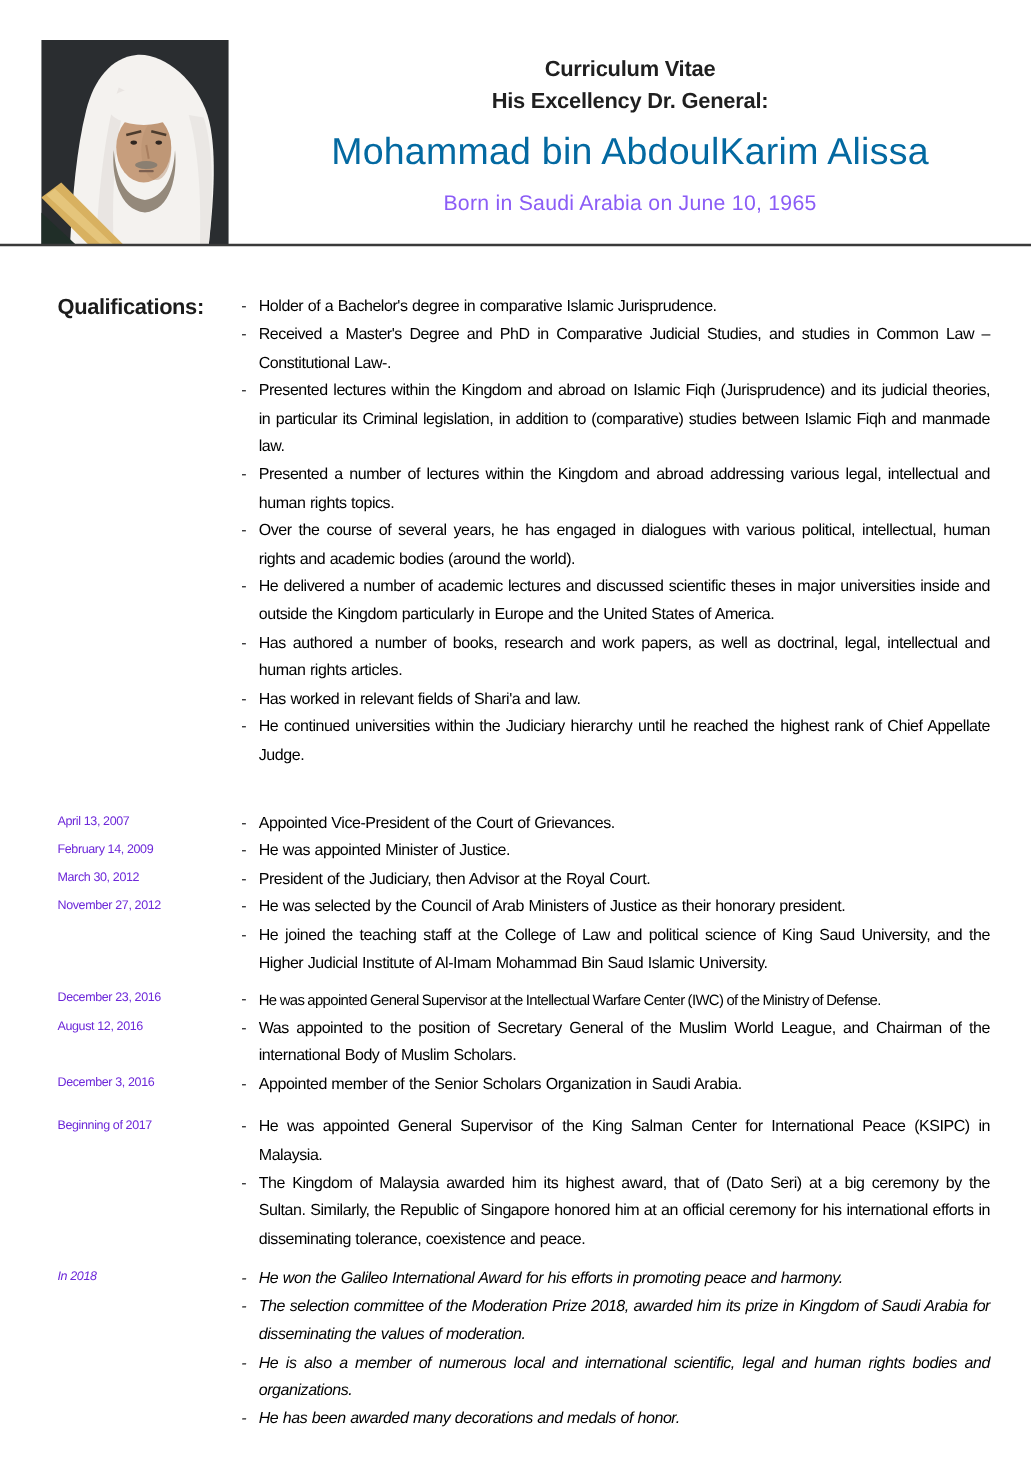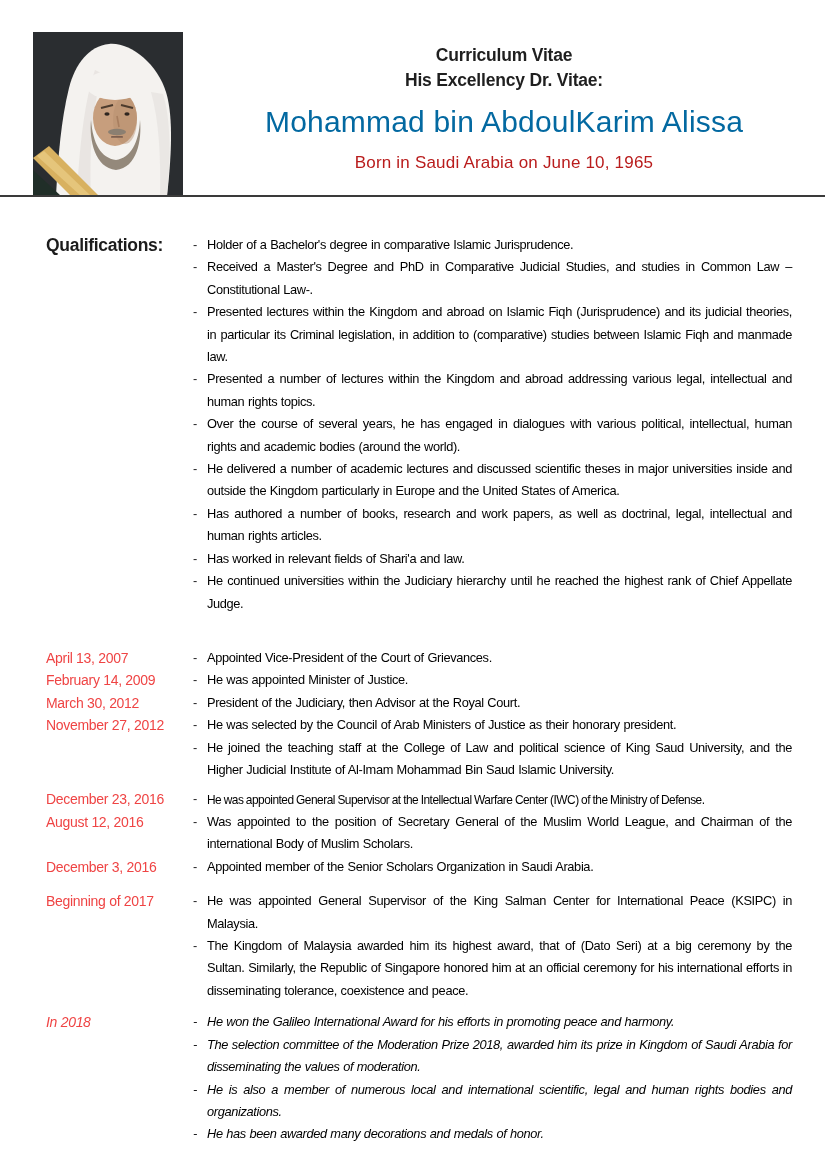--- a/index.html
+++ b/index.html
@@ -9,34 +9,34 @@
     overflow:hidden;
   }
   .page{position:relative;width:825px;height:999px;background:#fff;}
 
   
   .photo{position:absolute;left:33px;top:32px;width:150px;height:164px;}
   .photo svg{display:block;width:150px;height:164px;}
   .header-text{margin-left:183px;padding-top:43px;text-align:center;}
   .ht-line{font-size:17.5px;font-weight:600;color:#1f1f1f;line-height:25px;letter-spacing:-0.2px;}
   .name{font-size:30px;font-weight:400;color:#0369a1;margin-top:11px;letter-spacing:0.2px;line-height:36px;}
-  .subtitle{font-size:17px;font-weight:400;color:#b91c1c;margin-top:11px;letter-spacing:0.2px;line-height:24px;}
+  .subtitle{font-size:17px;font-weight:400;color:#8b5cf6;margin-top:11px;letter-spacing:0.2px;line-height:24px;}
 
   .rule{position:absolute;top:195px;left:0;width:825px;height:2px;background:#3a3a3a;border:none;margin:0;padding:0;}
 
   
   #content{position:absolute;top:234px;left:46px;width:746px;}
   .group{margin:0;}
   #content .group:nth-child(2){margin-top:32px;}
   #content .group:nth-child(3){margin-top:7px;}
   #content .group:nth-child(4){margin-top:12px;}
   #content .group:nth-child(5){margin-top:9px;font-style:italic;}
 
   .row{display:flex;align-items:flex-start;}
-  .row-label{flex:none;width:147px;font-size:14px;line-height:22.4px;color:#ef4444;letter-spacing:-0.3px;}
+  .row-label{flex:none;width:147px;font-size:10px;line-height:22.4px;color:#6d28d9;letter-spacing:-0.3px;}
   .row-label.heading{font-size:17.5px;font-weight:600;color:#1c1c1c;letter-spacing:-0.3px;line-height:22.4px;}
   .row-items{flex:1;min-width:0;}
   .item{display:flex;align-items:flex-start;}
   .dash{flex:none;width:14px;font-size:12.8px;line-height:22.4px;color:#1d1d1f;}
   .item p{
     margin:0;flex:1;min-width:0;
     font-size:12.8px;line-height:22.4px;color:#000000;
     text-align:justify;letter-spacing:-0.35px;word-spacing:0.4px;
   }
   .item p.condensed{font-size:11.9px;letter-spacing:-0.5px;word-spacing:-0.3px;line-height:22.4px;padding-top:0.3px;}
@@ -70,21 +70,21 @@
       <ellipse cx="82" cy="53" rx="29" ry="15" fill="#f4f2ef"></ellipse>
 
       <polygon points="0,126 16,114 66,164 38,164" fill="#d8b160"></polygon>
       <polygon points="4,124 11,119 58,164 48,164" fill="#e9cb82" opacity="0.8"></polygon>
       <polygon points="0,138 0,164 28,164" fill="#202e28"></polygon>
     </svg>
   </div>
 
   <div class="header-text">
     <div class="ht-line">Curriculum Vitae</div>
-    <div class="ht-line">His Excellency Dr. Vitae:</div>
+    <div class="ht-line">His Excellency Dr. General:</div>
     <div class="name">Mohammad bin AbdoulKarim Alissa</div>
     <div class="subtitle">Born in Saudi Arabia on June 10, 1965</div>
   </div>
 
   <div class="rule"></div>
 
   <main id="content">
       <div class="group">
         <div class="row">
     <div class="row-label heading">Qualifications:</div>

